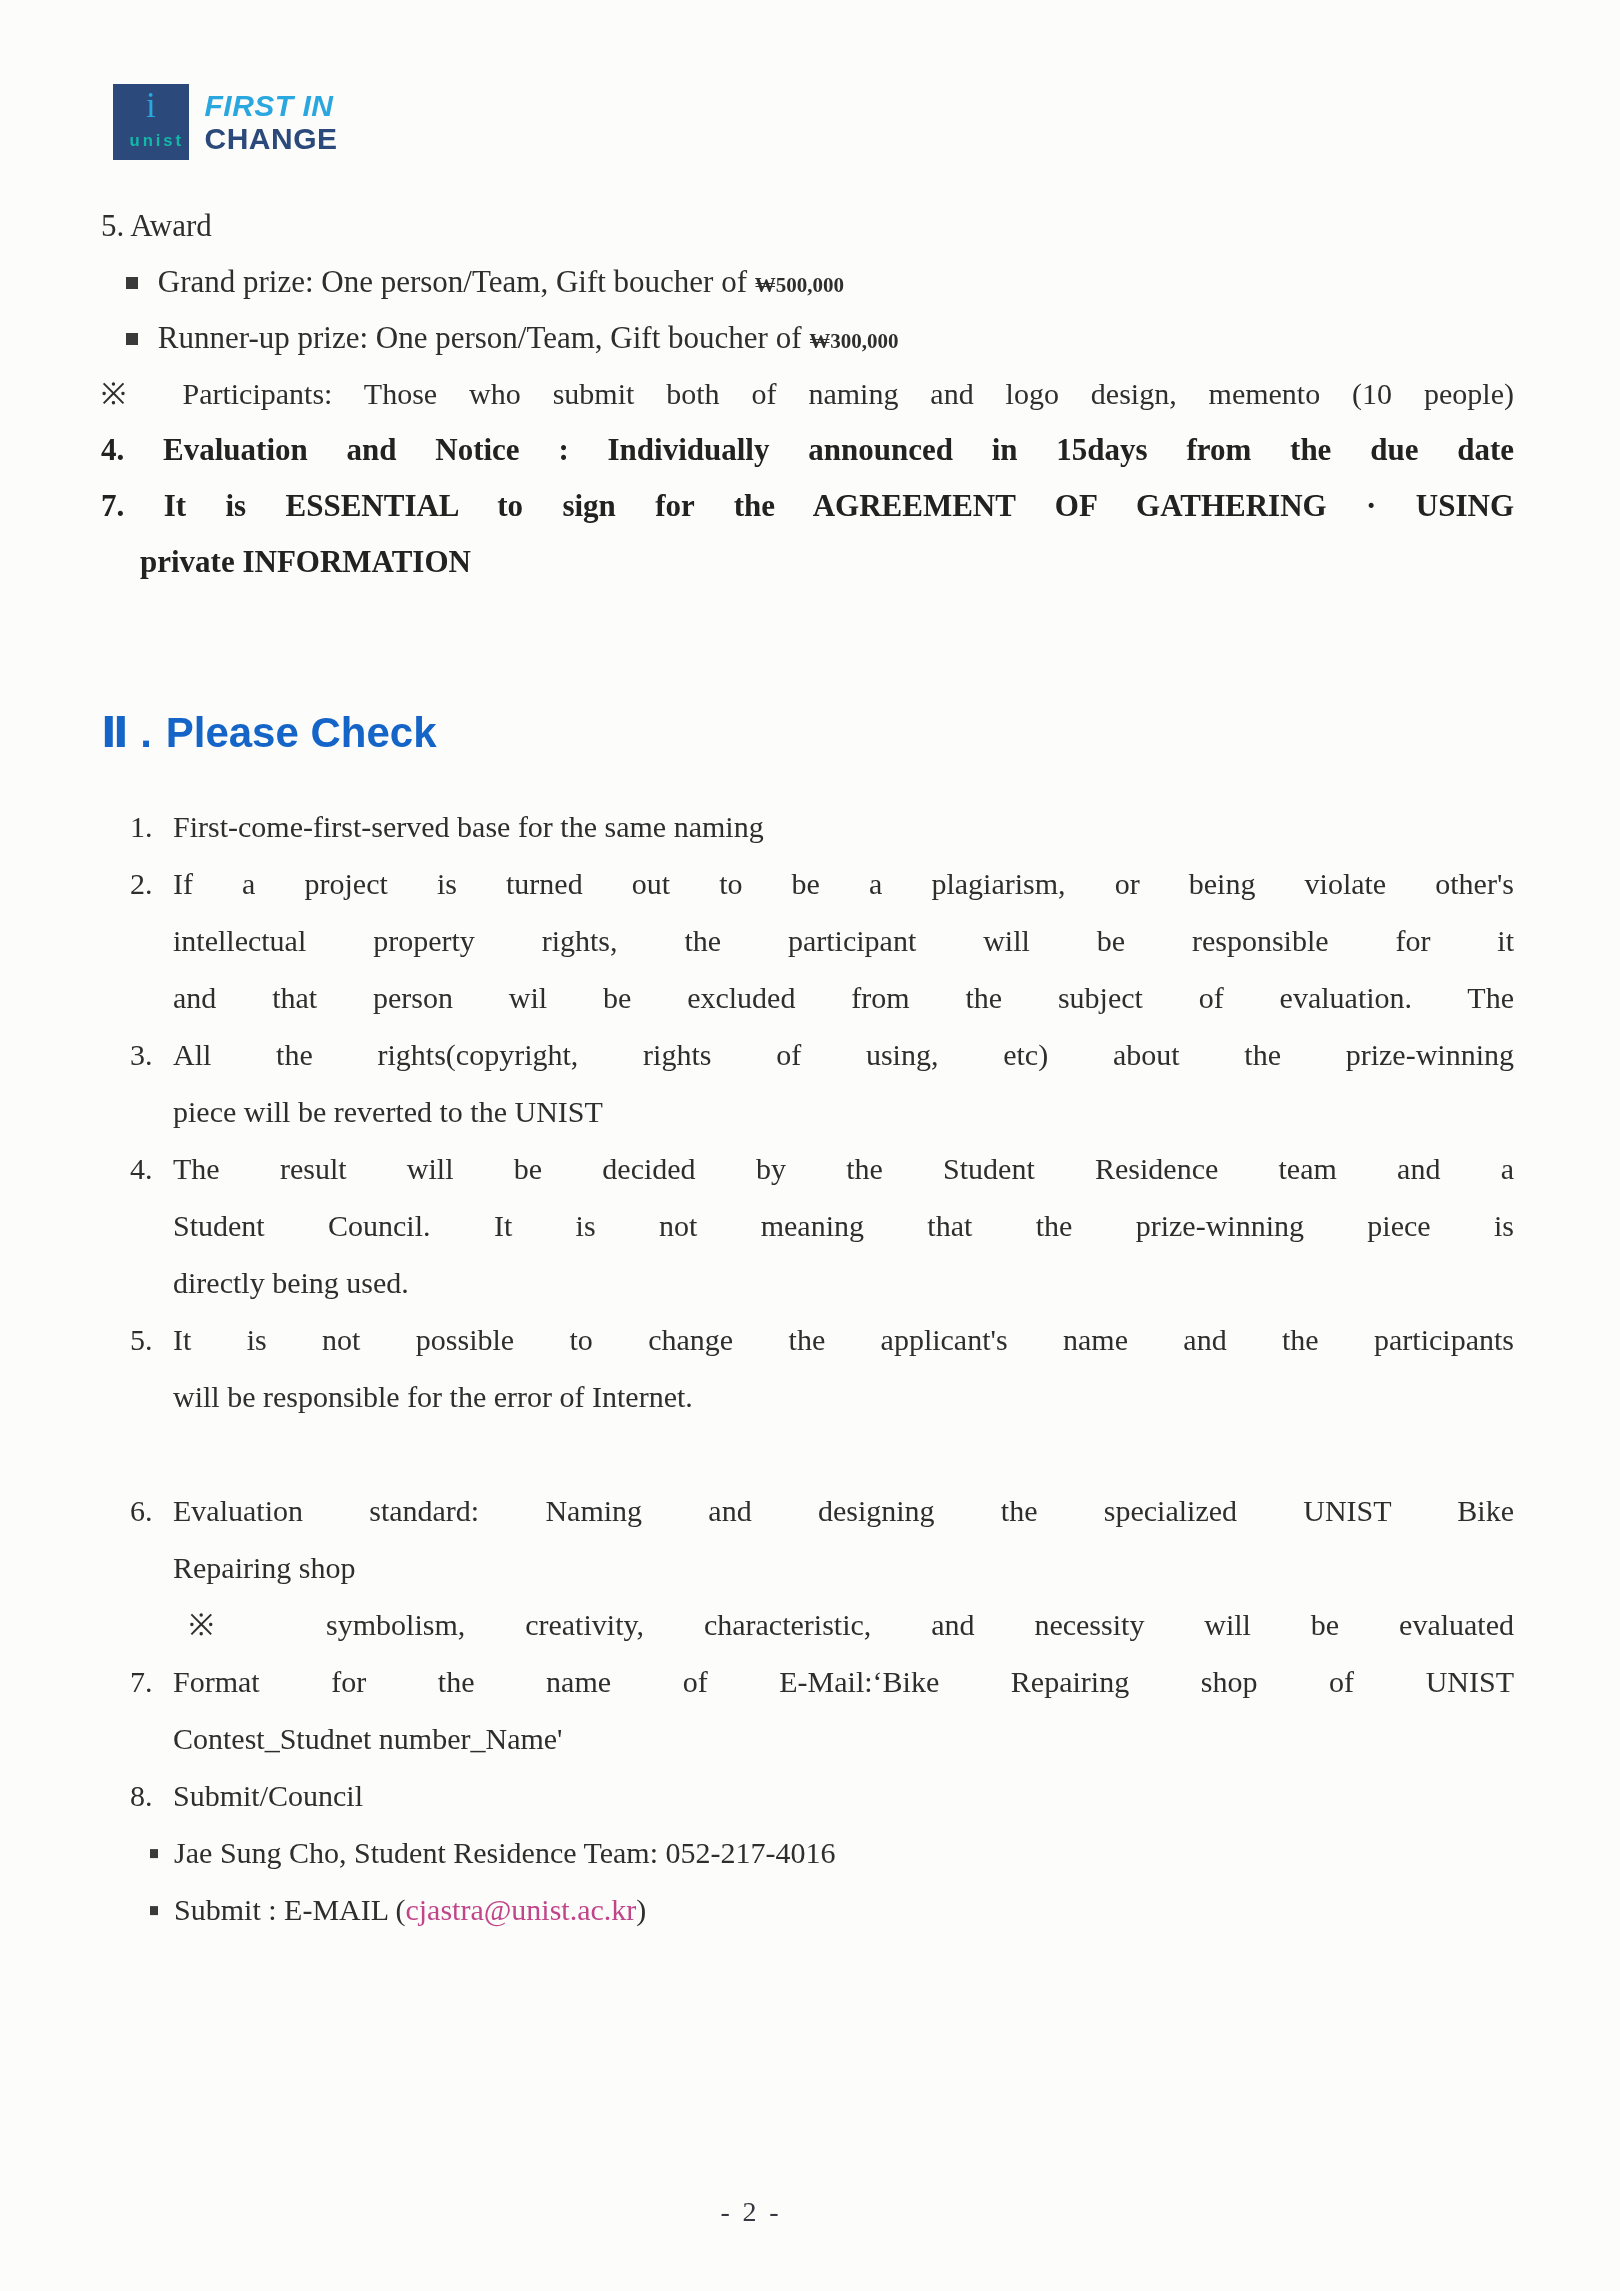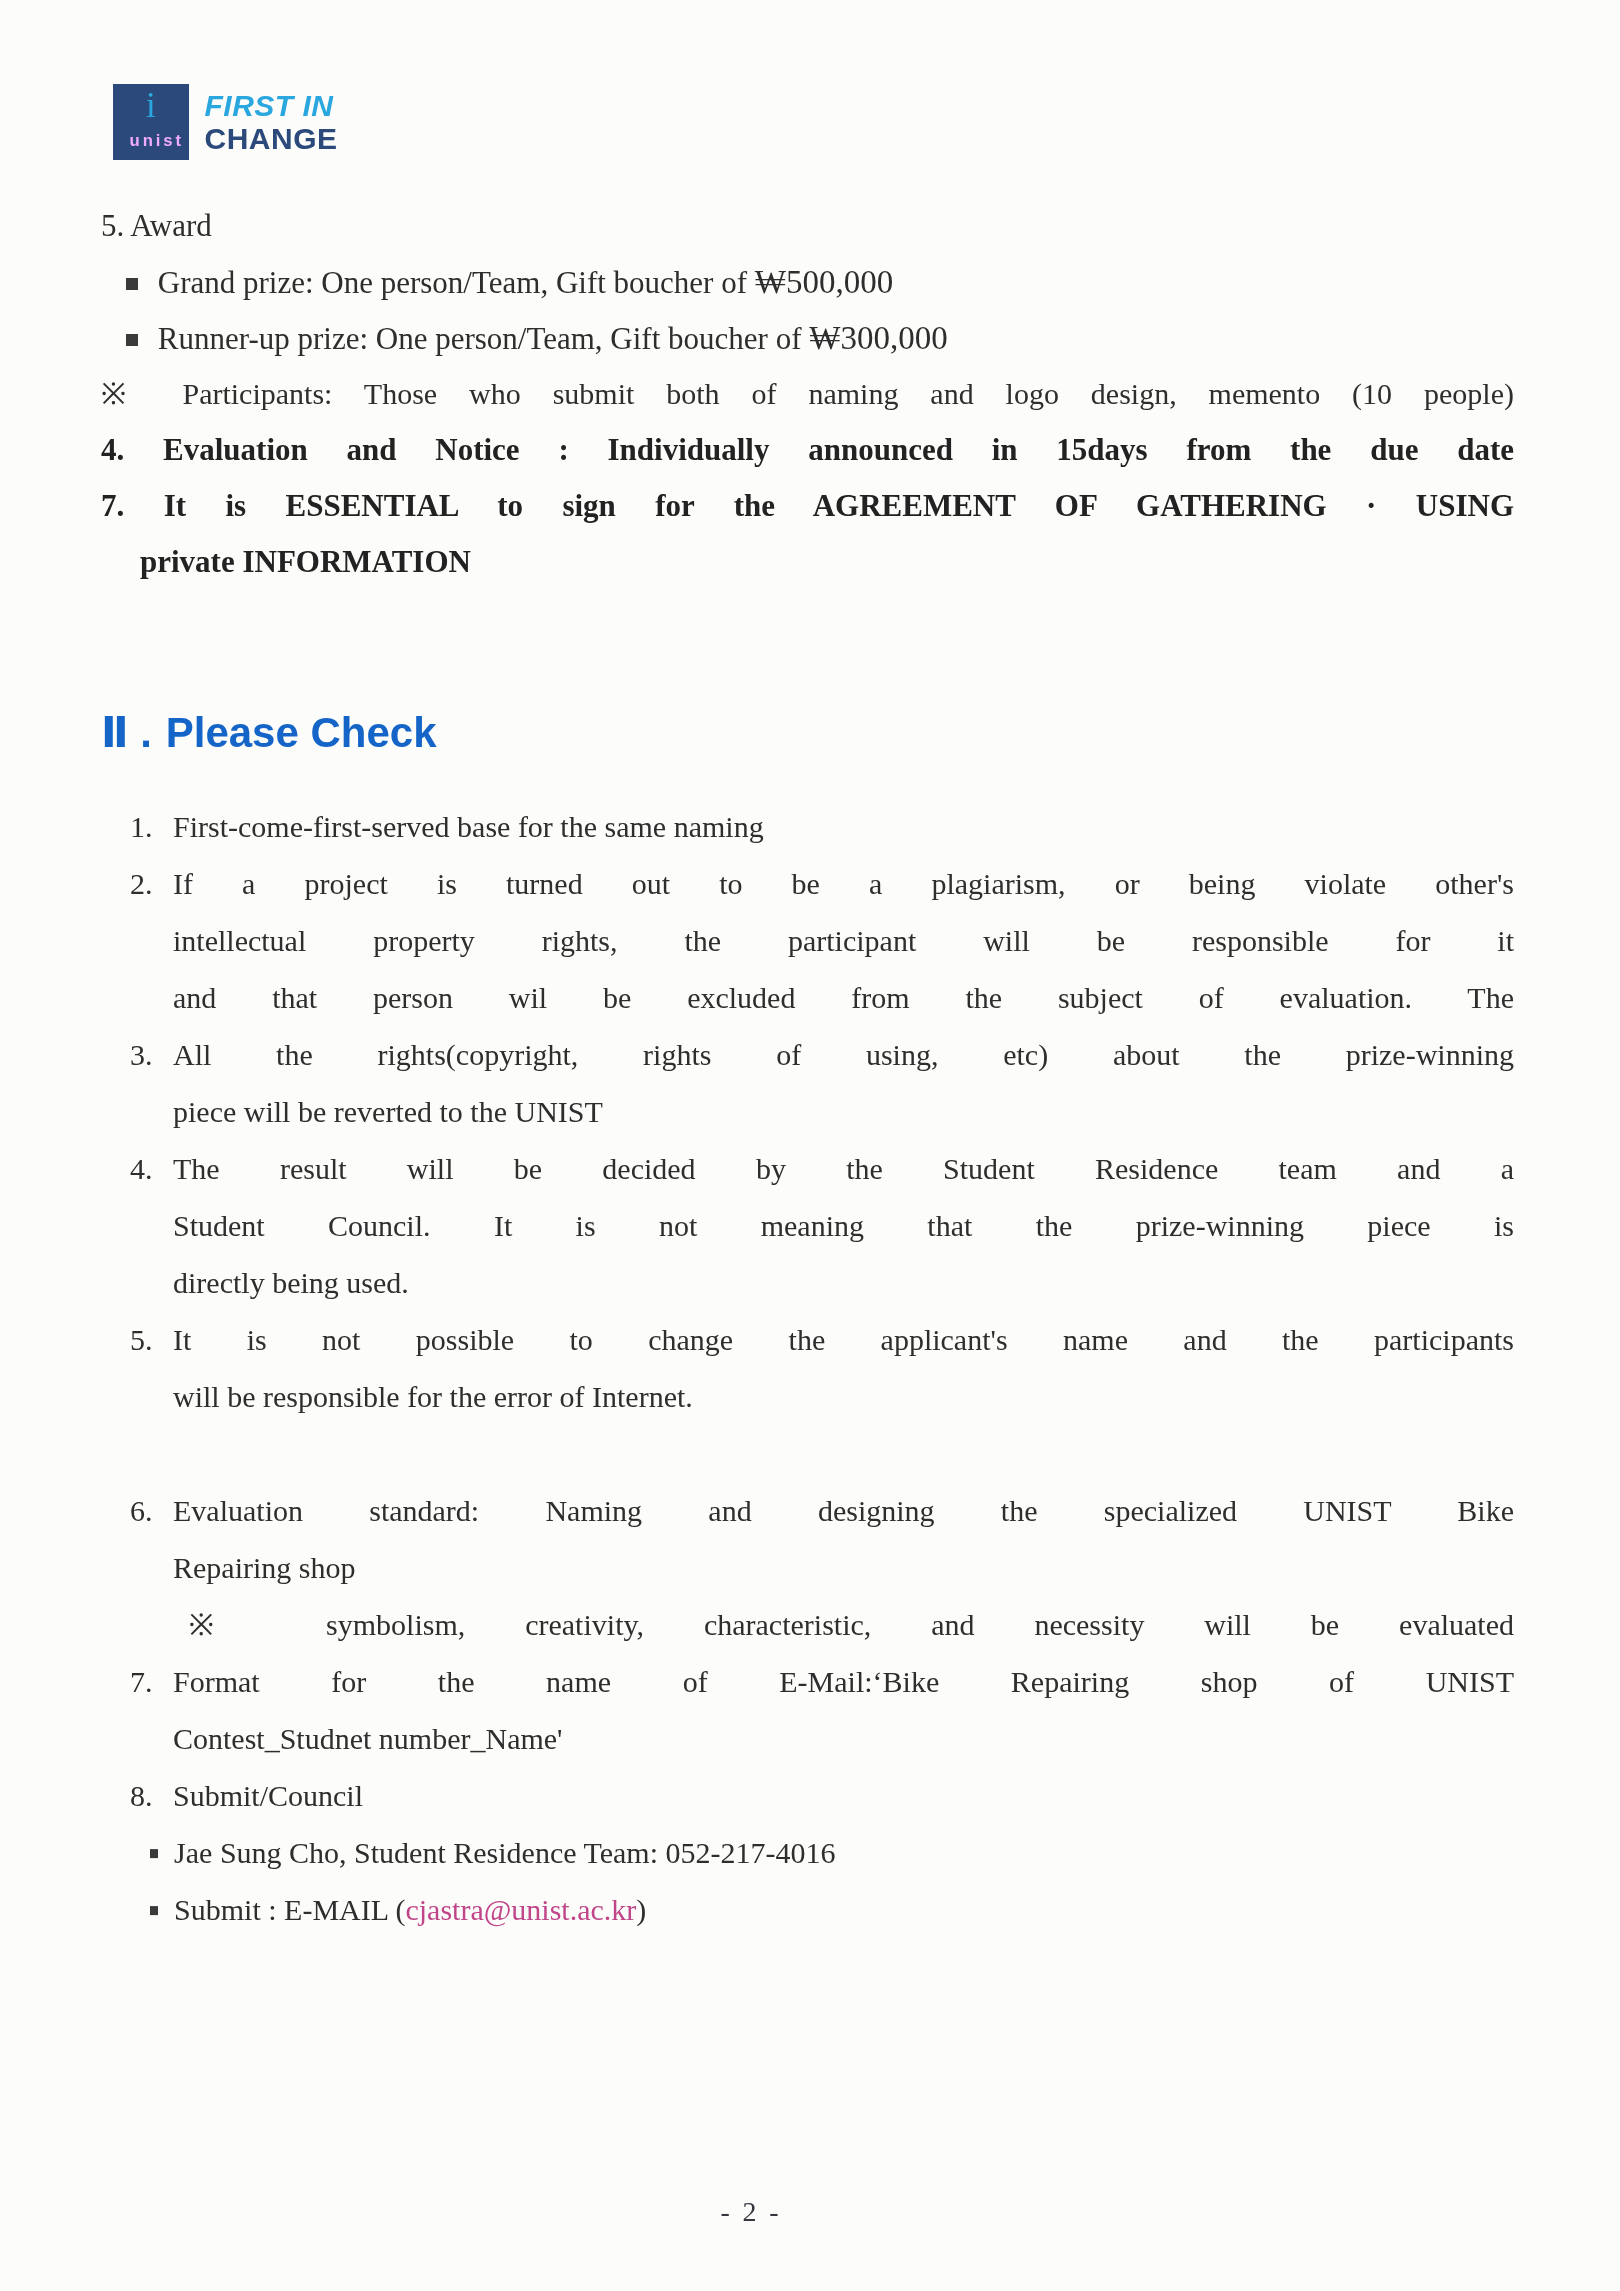--- a/index.html
+++ b/index.html
@@ -19,41 +19,41 @@
   .logo-square {
     width:76px; height:76px; background:#2b4a7b;
     display:flex; flex-direction:column; align-items:center; justify-content:flex-end;
     box-sizing:border-box; padding-bottom:8.8px; position:relative;
   }
   .logo-i {
     position:absolute; top:3.9px; left:0; right:0; text-align:center;
     color:#2aa7df; font-family:"Liberation Serif",serif; font-size:35px; line-height:35px;
   }
   .logo-unist {
-    color:#f0abfc; font-family:"Liberation Sans","DejaVu Sans",sans-serif;
+    color:#14b8a6; font-family:"Liberation Sans","DejaVu Sans",sans-serif;
     font-weight:bold; font-size:16.7px; letter-spacing:2.9px;padding-left:12px;
   }
   .logo-text { margin-left:15.7px; font-family:"Liberation Sans","DejaVu Sans",sans-serif; font-weight:bold; font-size:30px; line-height:33px; letter-spacing:0.5px; }
   .logo-line1 { color:#2aa7df;font-style:italic; }
   .logo-line2 { color:#2b4a7b; }
 
   
   .line { height:56px; line-height:56px; overflow:hidden; white-space:normal; }
   .j    { text-align: justify; }
   .j::after { content:""; display:inline-block; width:100%; height:0; }
 
   
   .sec1 { margin-top:37px; font-size:31px; }
   .award-title { height:56px; line-height:56px; }
   .award-bullet { height:56px; line-height:56px; padding-left:24.5px; }
   .bullet-sq {
     display:inline-block; width:12.7px; height:12.7px; background:#3a3a3a;
     margin-right:19.6px; vertical-align:middle; transform:translateY(-2px);
   }
-  .amount { font-weight:normal; font-size:33px; }
+  .amount { font-weight:bold; font-size:21px; }
   .note-line { font-size:30px; }
   .bold-item { font-weight:bold; color:#222; }
   .item7-line2 { padding-left:39px; font-weight:bold; color:#222; }
 
   
   .check-heading {
     margin-top:116px; height:53px; line-height:53px;
     font-family:"Liberation Sans","DejaVu Sans",sans-serif;
     font-weight:bold; font-size:42px; color:#1565c8;
   }

